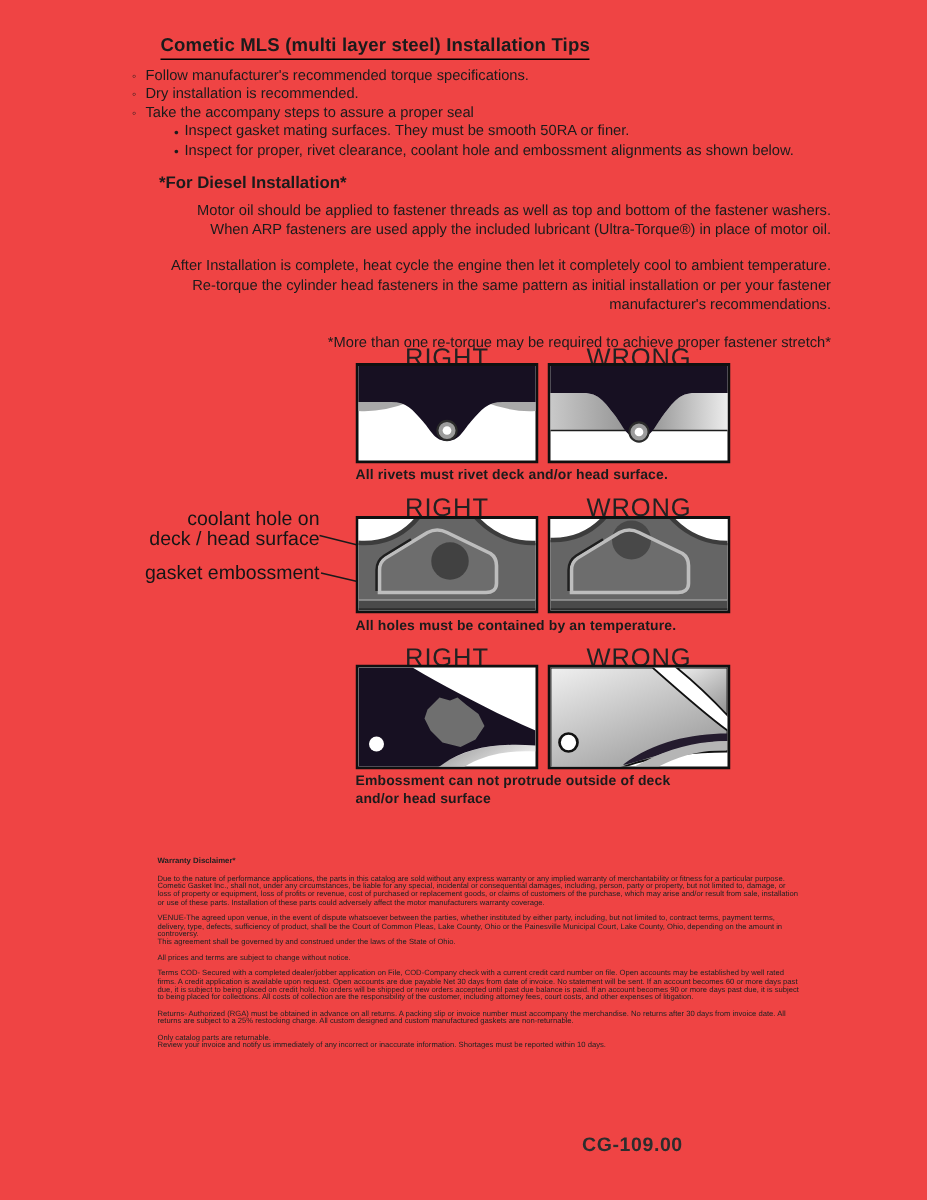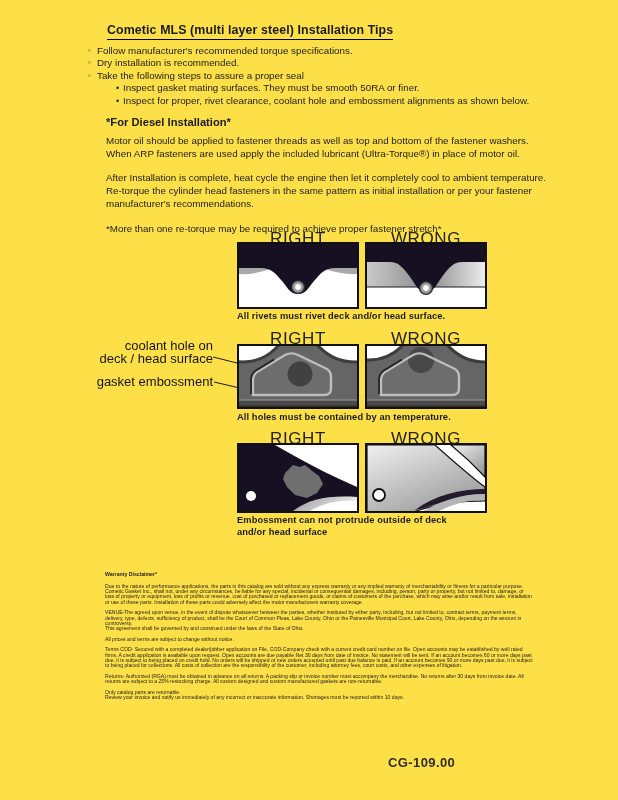--- a/index.html
+++ b/index.html
@@ -1,32 +1,32 @@
 <!DOCTYPE html>
 <html><head>
 <meta charset="utf-8">
 <style>
   html,body{margin:0;padding:0;background:#ffffff;}
   .page{
-    position:relative;width:618px;height:800px;background:#fde047;overflow:hidden;
+    position:relative;width:618px;height:800px;background:#ef4444;overflow:hidden;
     font-family:"Liberation Sans", sans-serif;color:#1b1b1b;
   }
   .title{
     position:absolute;left:107px;top:23px;margin:0;
     font-size:12.4px;font-weight:700;letter-spacing:0.1px;
     border-bottom:1.6px solid #000;padding-bottom:2px;display:inline-block;
   }
   .bullets{position:absolute;left:88px;top:45px;width:472px;font-size:9.8px;line-height:12.4px;}
   .b{display:flex;align-items:flex-start;}
   .b .m1{width:9px;font-size:8px;line-height:12.4px;flex:0 0 9px;}
   .b .m2{width:7px;font-size:9px;line-height:12.4px;flex:0 0 7px;}
   .b.sub{margin-left:28px;}
   .diesel{position:absolute;left:106px;top:116px;width:448px;font-size:9.8px;line-height:12.8px;}
   .dh{font-size:11.2px;font-weight:700;margin:0 0 6px 0;}
-  .diesel p{margin:0 0 12px 0;}
+  .diesel p{margin:0 0 12px 0;text-align:right;}
   .diesel .note{margin:0;}
   .figlabel{position:absolute;width:122px;text-align:center;font-size:17px;font-weight:400;letter-spacing:0.6px;color:#222;}
   .panel{position:absolute;width:122px;}
   .cap{position:absolute;left:237px;font-size:9.3px;font-weight:700;letter-spacing:0.1px;white-space:pre-line;line-height:11.6px;}
   .ann{position:absolute;left:95px;width:118px;text-align:right;font-size:13px;line-height:10px;color:#151515;}
   .leads{position:absolute;left:210px;top:352px;}
   .legal{position:absolute;left:105px;top:571px;width:429px;color:#222;}
   .legal .lh{font-size:5.2px;font-weight:700;margin:0 0 7px 0;}
   .legal p{font-size:5.1px;line-height:5.2px;margin:0 0 5.5px 0;white-space:pre-line;}
   .pagecode{position:absolute;left:388px;top:755px;font-size:13px;letter-spacing:0.4px;color:#2d2d2d;font-weight:bold;}
@@ -42,21 +42,21 @@
     <div class="b">
       <span class="m1">◦</span>
       <span>Follow manufacturer's recommended torque specifications.</span>
     </div>
     <div class="b">
       <span class="m1">◦</span>
       <span>Dry installation is recommended.</span>
     </div>
     <div class="b">
       <span class="m1">◦</span>
-      <span>Take the following steps to assure a proper seal</span>
+      <span>Take the accompany steps to assure a proper seal</span>
     </div>
     <div class="b sub">
       <span class="m2">•</span>
       <span>Inspect gasket mating surfaces.  They must be smooth 50RA or finer.</span>
     </div>
     <div class="b sub">
       <span class="m2">•</span>
       <span>Inspect for proper, rivet clearance, coolant hole and embossment alignments as shown below.</span>
     </div>
   </div>

